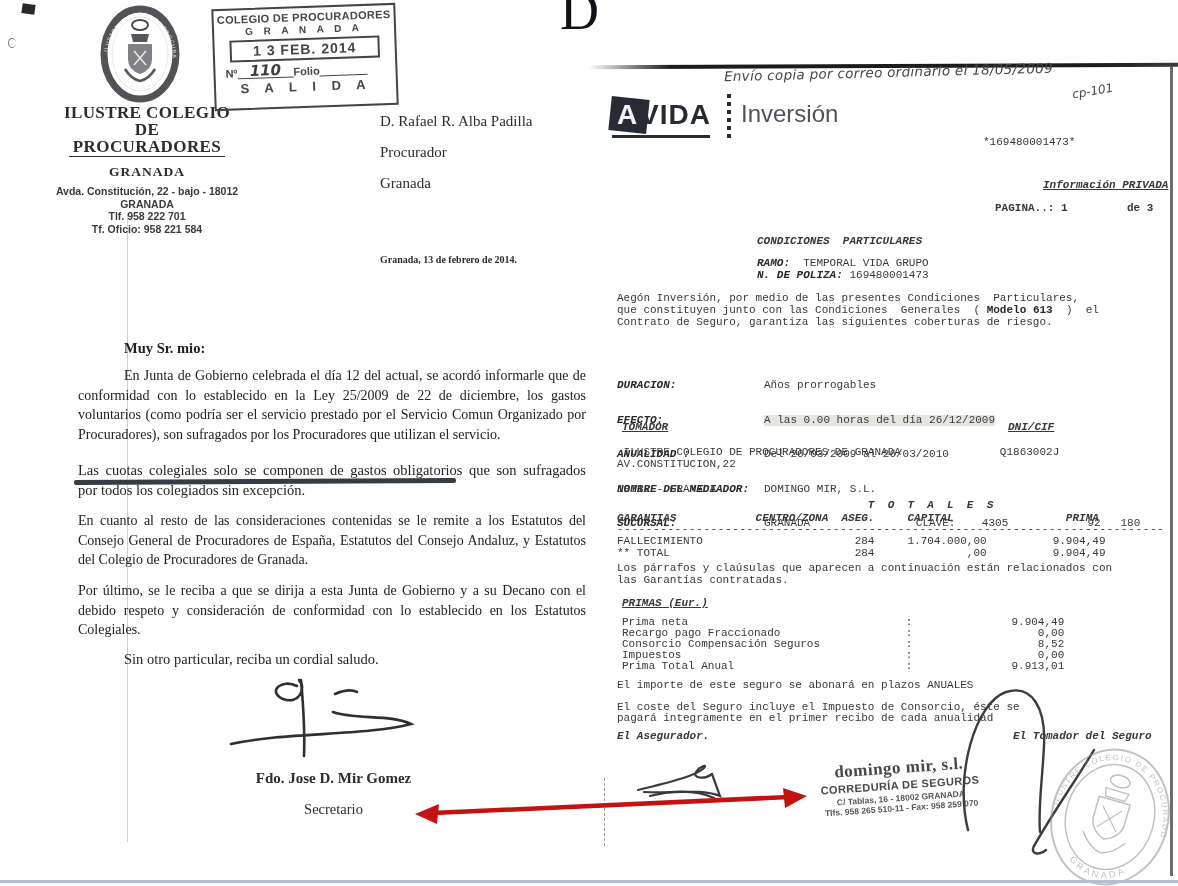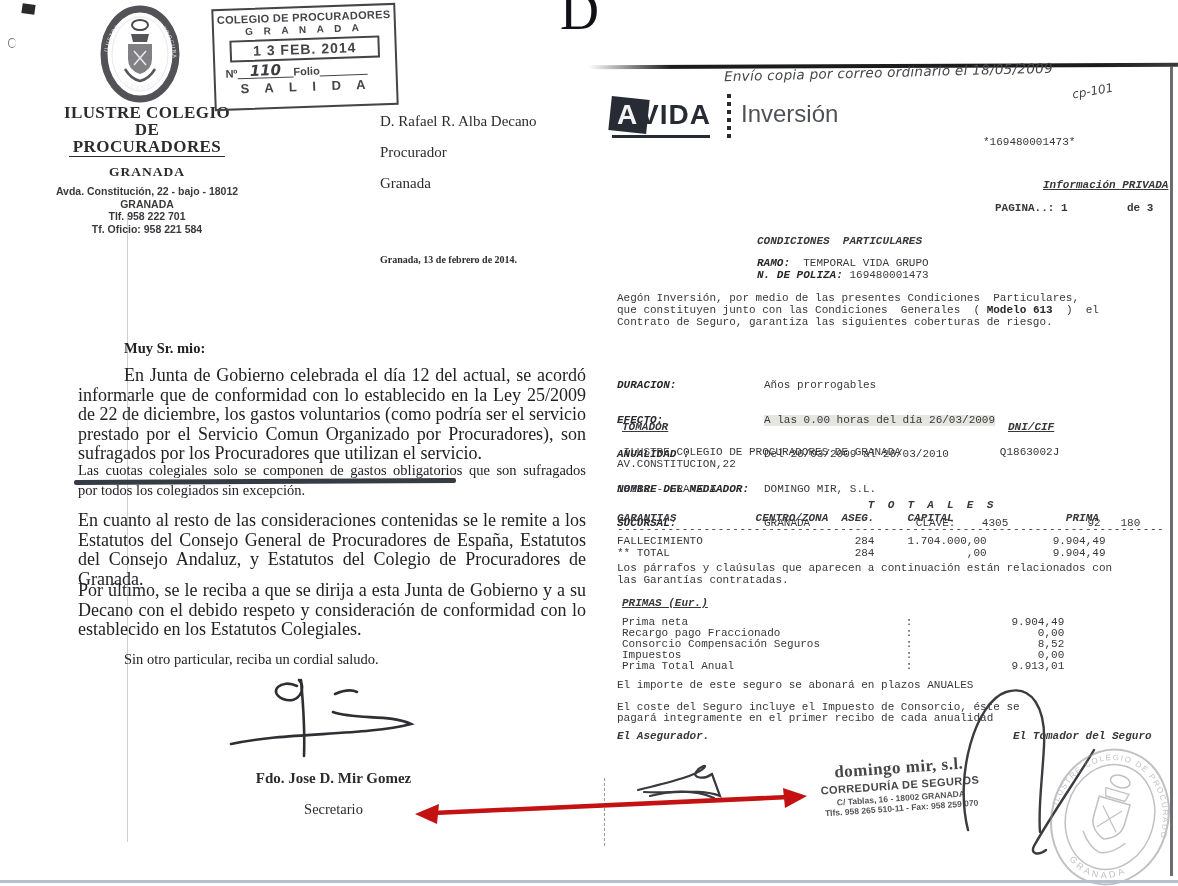--- a/index.html
+++ b/index.html
@@ -29,21 +29,21 @@
   .stamp-l2{font-size:10px;font-weight:bold;letter-spacing:4px;margin-top:1px;}
   .stamp-date{margin:3px auto 0 auto;width:146px;border:2.5px solid #454549;
     font-size:14px;font-weight:bold;letter-spacing:1px;padding:1px 0;}
   .stamp-no{display:flex;align-items:flex-end;font-size:11px;font-weight:bold;margin:3px 0 0 10px;}
   .stamp-no .hand110{font-family:"DejaVu Sans",sans-serif;font-style:italic;font-size:15px;
     font-weight:bold;color:#3c3c40;transform:rotate(-6deg);line-height:12px;}
   .uline{display:inline-block;border-bottom:1.5px solid #454549;}
   .stamp-salida{font-size:13px;font-weight:bold;letter-spacing:6px;margin-top:2px;}
   .recipient{left:380px;top:106px;font-size:15px;color:#2c2c30;line-height:31px;}
   .dateline{left:380px;top:254px;font-size:10px;color:#2c2c30;font-weight:bold;}
-  .body-text{width:508px;font-size:18px;color:#222226;line-height:19.5px;text-align:justify;}
+  .body-text{width:508px;font-size:14px;color:#222226;line-height:19.5px;text-align:justify;}
   .salutation{left:124px;top:340px;font-size:14.5px;color:#222226;font-weight:bold;}
   .p1{left:78px;top:366px;text-indent:46px;}
   .p2l1{left:78px;top:462px;width:508px;font-size:14.5px;color:#222226;text-align:justify;text-align-last:justify;}
   .p2l2{left:78px;top:482px;font-size:14.5px;color:#222226;}
   .heavy-underline{left:74px;top:479px;width:382px;height:5px;background:#363c44;border-radius:2px;transform:rotate(-.3deg);}
   .p3{left:78px;top:511px;}
   .p4{left:78px;top:581px;}
   .closing{left:124px;top:651px;font-size:14.5px;color:#222226;}
   .sig-name{left:236px;top:770px;width:195px;text-align:center;font-size:15px;color:#2c2c30;font-weight:bold;}
   .sig-title{left:236px;top:801px;width:195px;text-align:center;font-size:14.5px;color:#2c2c30;}
@@ -130,21 +130,21 @@
     <div class="stamp-no">
       <span>Nº</span>
       <span class="uline" style="width:56px;text-align:center;"><span class="hand110">110</span></span>
       <span>Folio</span>
       <span class="uline" style="width:48px;">&nbsp;</span>
     </div>
     <div class="stamp-salida">S A L I D A</div>
   </div>
 
   <div class="abs recipient">
-    <div>D. Rafael R. Alba Decano</div>
+    <div>D. Rafael R. Alba Padilla</div>
     <div>Procurador</div>
     <div>Granada</div>
   </div>
   <div class="abs dateline">Granada, 13 de febrero de 2014.</div>
 
   <div class="abs salutation">Muy Sr. mio:</div>
   <div class="abs body-text p1">En Junta de Gobierno celebrada el día 12 del actual, se acordó informarle que de conformidad con lo establecido en la Ley 25/2009 de 22 de diciembre, los gastos voluntarios (como podría ser el servicio prestado por el Servicio Comun Organizado por Procuradores), son sufragados por los Procuradores que utilizan el servicio.</div>
   <div class="abs p2l1">Las cuotas colegiales solo se componen de gastos obligatorios que son sufragados</div>
   <div class="abs heavy-underline"></div>
   <div class="abs p2l2">por todos los colegiados sin excepción.</div>
@@ -188,21 +188,21 @@
   <div class="mono bi" style="left:757px;top:236px;">CONDICIONES  PARTICULARES</div>
   <div class="mono" style="left:757px;top:258px;"><span class="bi">RAMO:</span><span>  TEMPORAL VIDA GRUPO</span></div>
   <div class="mono" style="left:757px;top:270px;"><span class="bi">N. DE POLIZA:</span><span> 169480001473</span></div>
 
   <div class="mono" style="left:617px;top:293px;">Aegón Inversión, por medio de las presentes Condiciones  Particulares,</div>
   <div class="mono" style="left:617px;top:305px;"><span>que constituyen junto con las Condiciones  Generales  ( </span><b>Modelo 613</b><span>  )  el</span></div>
   <div class="mono" style="left:617px;top:317px;">Contrato de Seguro, garantiza las siguientes coberturas de riesgo.</div>
 
   <div class="mono" style="left:617px;top:357px;">
     <div class="field-row"><span class="field-label">DURACION:</span><span>Años prorrogables</span></div>
-    <div class="field-row"><span class="field-label">EFECTO:</span><span class="hl">A las 0.00 horas del día 26/03/2009</span></div>
+    <div class="field-row"><span class="field-label">EFECTO:</span><span class="hl">A las 0.00 horas del día 26/12/2009</span></div>
     <div class="field-row"><span class="field-label">ANUALIDAD :</span><span>Del 26/03/2009 al 26/03/2010</span></div>
     <div class="field-row"><span class="field-label">NOMBRE DEL MEDIADOR:</span><span>DOMINGO MIR, S.L.</span></div>
     <div class="field-row"><span class="field-label">SUCURSAL:</span><span>GRANADA                CLAVE:    4305            92   180</span></div>
   </div>
 
   <div class="mono bi ul" style="left:622px;top:422px;">TOMADOR</div>
   <div class="mono bi ul" style="left:1008px;top:422px;">DNI/CIF</div>
   <div class="mono" style="left:617px;top:447px;"> ILUSTRE COLEGIO DE PROCURADORES DE GRANADA               Q1863002J</div>
   <div class="mono" style="left:617px;top:459px;">AV.CONSTITUCION,22</div>
   <div class="mono" style="left:617px;top:484px;">18012 - GRANADA</div>

